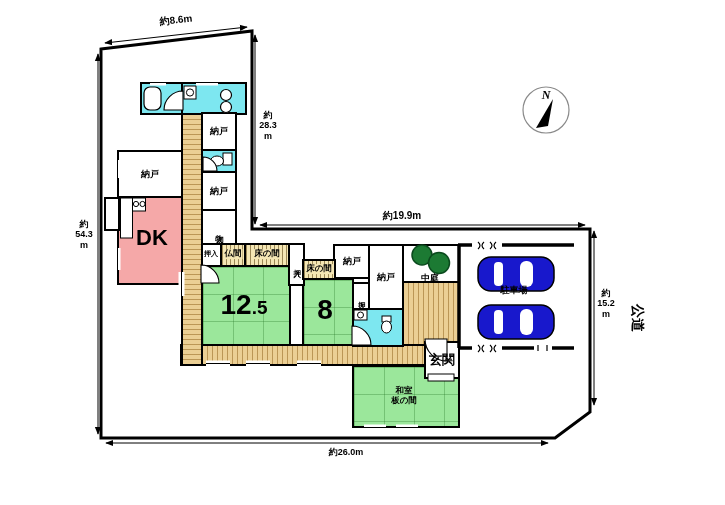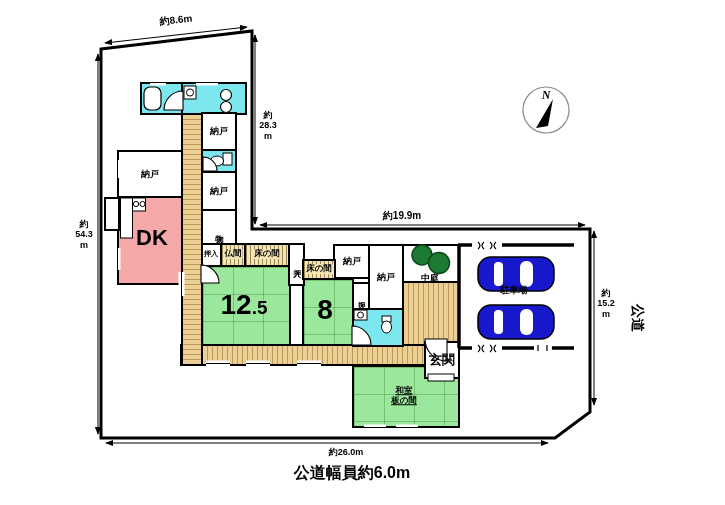--- a/index.html
+++ b/index.html
@@ -193,21 +193,20 @@
     <span>54.3</span>
     <span>m</span>
   </div>
   <div class="lbl dim3" style="left:606px;top:304px;">
     <span>約</span>
     <span>15.2</span>
     <span>m</span>
   </div>
   <div class="lbl" style="left:346px;top:452px;">約26.0m</div>
   <div class="lbl side" style="left:638px;top:318px;font-size:14px;">公道</div>
-  <div class="lbl" style="left:352px;top:473px;font-size:16px;">公道幅員約6.0m</div>
   <div class="lbl" style="left:546px;top:96px;font-size:12px;font-family:'Liberation Serif',serif;font-style:italic;">N</div>
 
   <div class="lbl" style="left:219px;top:131px;">納戸</div>
   <div class="lbl" style="left:219px;top:191px;">納戸</div>
   <div class="lbl vlbl" style="left:219px;top:228px;font-size:8.5px;">物入</div>
   <div class="lbl" style="left:150px;top:174px;">納戸</div>
   <div class="lbl" style="left:152px;top:238px;font-size:22px;font-weight:bold;">DK</div>
   <div class="lbl" style="left:211px;top:254px;font-size:7px;">押入</div>
   <div class="lbl" style="left:233px;top:254px;font-size:8.5px;background:#f4e6b4;padding:0 1px;text-align:center;">仏間</div>
   <div class="lbl" style="left:267px;top:254px;font-size:8.5px;background:#f4e6b4;padding:0 1px;">床の間</div>
@@ -216,17 +215,17 @@
     <span class="big">12</span><span class="frac">.5</span>
   </div>
   <div class="lbl" style="left:319px;top:269px;font-size:8.5px;background:#f4e6b4;padding:0 1px;">床の間</div>
   <div class="lbl big" style="left:325px;top:310px;">8</div>
   <div class="lbl" style="left:352px;top:261px;">納戸</div>
   <div class="lbl" style="left:386px;top:277px;">納戸</div>
   <div class="lbl vlbl" style="left:361px;top:296px;font-size:7.5px;">押入</div>
   <div class="lbl" style="left:430px;top:278px;">中庭</div>
   <div class="lbl" style="left:514px;top:290px;">駐車場</div>
   <div class="lbl" style="left:442px;top:360px;font-size:13px;">玄関</div>
-  <div class="lbl" style="left:404px;top:396px;font-size:8.5px;text-decoration:underline;">
+  <div class="lbl" style="left:404px;top:396px;font-size:8.5px;">
     <span style="display:block">和室</span>
     <span style="display:block">板の間</span>
   </div>
 </div>
 
 </body></html>

